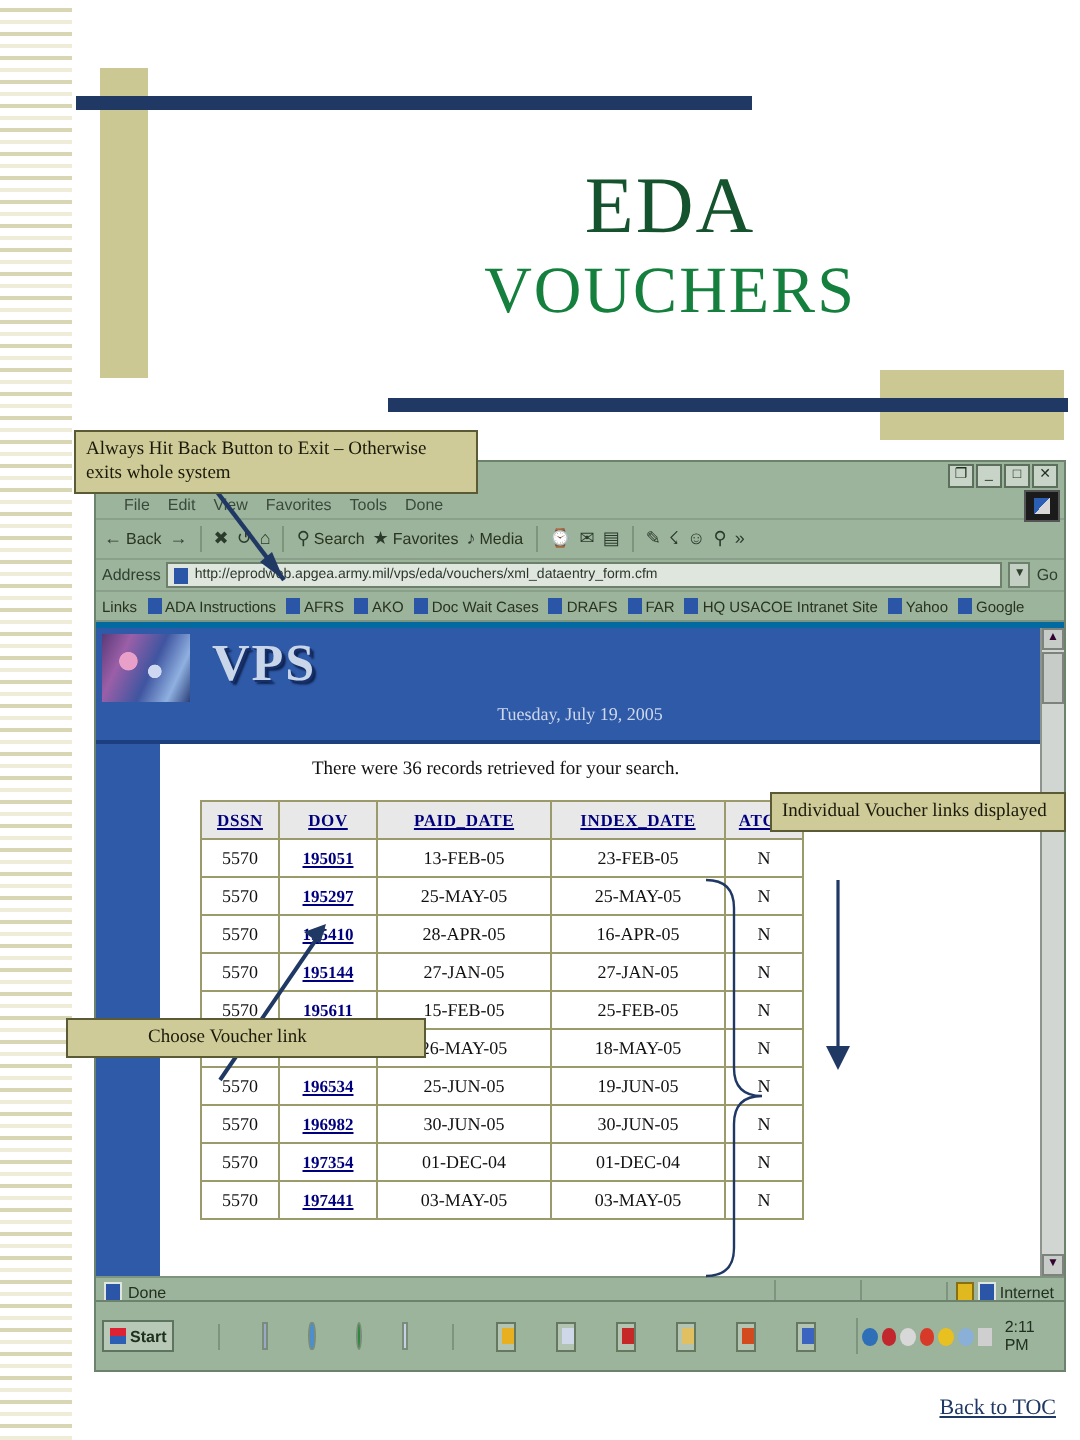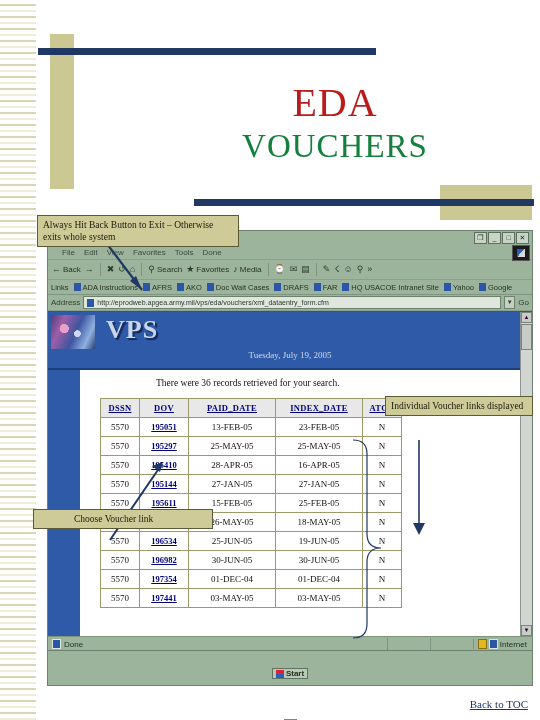--- a/index.html
+++ b/index.html
@@ -22,21 +22,21 @@
   .khaki{position:absolute;background:#ccc894;}
   .navybar{position:absolute;background:#1f3864;}
   #tanL{left:50px;top:34px;width:24px;height:155px;}
   #barT{left:38px;top:48px;width:338px;height:7px;}
   #tanR{left:440px;top:185px;width:92px;height:35px;}
   #barB{left:194px;top:199px;width:340px;height:7px;}
 
   
   #title1{
     position:absolute;left:170px;top:82px;width:330px;
-    text-align:center;color:#b91c1c;font-size:40px;
+    text-align:center;color:#14532d;font-size:40px;
     letter-spacing:1px;line-height:42px;
   }
   #title2{
     position:absolute;left:170px;top:128px;width:330px;
     text-align:center;color:#15803d;font-size:33px;
     letter-spacing:1px;line-height:36px;
   }
 
   
   #browser{
@@ -99,21 +99,21 @@
     gap:4px;padding:0 3px;border-bottom:1px solid #7e947e;
     font-family:"Liberation Sans",sans-serif;font-size:7.5px;color:#28331f;
     white-space:nowrap;overflow:hidden;
   }
   .lnk{display:flex;align-items:center;gap:1px;}
   .lnkico{width:7px;height:8px;background:#2b56a8;border:1px solid #9cb39c;}
 
   
   #viewport{
     position:relative;height:324px;background:#b91c1c;overflow:hidden;
-    border-top:1px solid #0369a1;
+    border-top:3px solid #0369a1;
   }
   #banner{
     height:56px;background:#2f5aa8;position:relative;
     border-bottom:2px solid #1c3f80;
   }
   #bannerart{
     position:absolute;left:3px;top:3px;width:44px;height:34px;
     background:
       radial-gradient(circle at 30% 40%, #e8a0c8 0 12%, transparent 13%),
       radial-gradient(circle at 60% 55%, #cfd8f0 0 10%, transparent 11%),
@@ -178,21 +178,21 @@
   .stcell{width:42px;height:12px;border-left:1px solid #7e947e;}
   #stzone{display:flex;align-items:center;gap:2px;padding:0 5px 0 4px;
           border-left:1px solid #7e947e;}
   .lock{width:7px;height:8px;background:#e0b820;border:1px solid #8a6f10;}
 
   
   #taskbar{
     position:absolute;left:47px;top:650px;width:486px;height:18px;
     background:#9cb39c;border:1px solid #6d826d;box-sizing:border-box;
     display:flex;align-items:center;gap:20px;padding:17px 3px;
-    font-family:"Liberation Sans",sans-serif;font-size:8px;color:#20301f;flex-direction:column;
+    font-family:"Liberation Sans",sans-serif;font-size:8px;color:#20301f;
   }
   #startbtn{
     display:flex;align-items:center;gap:2px;height:14px;padding:0 3px;
     background:#b9c9b8;border:1px solid #5f745f;font-weight:bold;font-size:8px;
   }
   .flag{width:8px;height:8px;background:
      linear-gradient(to bottom,#d23 0 50%,#2a5fb4 50% 100%);}
   .qbtn{width:11px;height:12px;border:1px solid #7a8d7a;}
   .tbtn{
     display:flex;align-items:center;gap:2px;height:13px;width:40px;
@@ -290,68 +290,68 @@
     <span class="tbglyph">✉</span>
     <span class="tbglyph">▤</span>
     <span class="tbsep"></span>
     <span class="tbglyph">✎</span>
     <span class="tbglyph">☇</span>
     <span class="tbglyph">☺</span>
     <span class="tbglyph">⚲</span>
     <span class="tbglyph">»</span>
   </div>
 
-  <div id="linksbar">
-    <span>Links</span>
-    <span class="lnk">
-        <i class="lnkico"></i>
-        <span>ADA Instructions</span>
-      </span>
-    <span class="lnk">
-        <i class="lnkico"></i>
-        <span>AFRS</span>
-      </span>
-    <span class="lnk">
-        <i class="lnkico"></i>
-        <span>AKO</span>
-      </span>
-    <span class="lnk">
-        <i class="lnkico"></i>
-        <span>Doc Wait Cases</span>
-      </span>
-    <span class="lnk">
-        <i class="lnkico"></i>
-        <span>DRAFS</span>
-      </span>
-    <span class="lnk">
-        <i class="lnkico"></i>
-        <span>FAR</span>
-      </span>
-    <span class="lnk">
-        <i class="lnkico"></i>
-        <span>HQ USACOE Intranet Site</span>
-      </span>
-    <span class="lnk">
-        <i class="lnkico"></i>
-        <span>Yahoo</span>
-      </span>
-    <span class="lnk">
-        <i class="lnkico"></i>
-        <span>Google</span>
-      </span>
-  </div>
-
   <div id="addressbar">
     <span>Address</span>
     <div id="addrinput">
       <span class="pagicon"></span>
       <span>http://eprodweb.apgea.army.mil/vps/eda/vouchers/xml_dataentry_form.cfm</span>
     </div>
     <div id="addrdrop">▼</div>
     <span>Go</span>
+  </div>
+
+  <div id="linksbar">
+    <span>Links</span>
+    <span class="lnk">
+        <i class="lnkico"></i>
+        <span>ADA Instructions</span>
+      </span>
+    <span class="lnk">
+        <i class="lnkico"></i>
+        <span>AFRS</span>
+      </span>
+    <span class="lnk">
+        <i class="lnkico"></i>
+        <span>AKO</span>
+      </span>
+    <span class="lnk">
+        <i class="lnkico"></i>
+        <span>Doc Wait Cases</span>
+      </span>
+    <span class="lnk">
+        <i class="lnkico"></i>
+        <span>DRAFS</span>
+      </span>
+    <span class="lnk">
+        <i class="lnkico"></i>
+        <span>FAR</span>
+      </span>
+    <span class="lnk">
+        <i class="lnkico"></i>
+        <span>HQ USACOE Intranet Site</span>
+      </span>
+    <span class="lnk">
+        <i class="lnkico"></i>
+        <span>Yahoo</span>
+      </span>
+    <span class="lnk">
+        <i class="lnkico"></i>
+        <span>Google</span>
+      </span>
   </div>
 
   <div id="viewport">
 
     <div id="banner">
       <div id="bannerart"></div>
       <div id="vps">VPS</div>
       <div id="bannerdate">Tuesday, July 19, 2005</div>
     </div>
 

